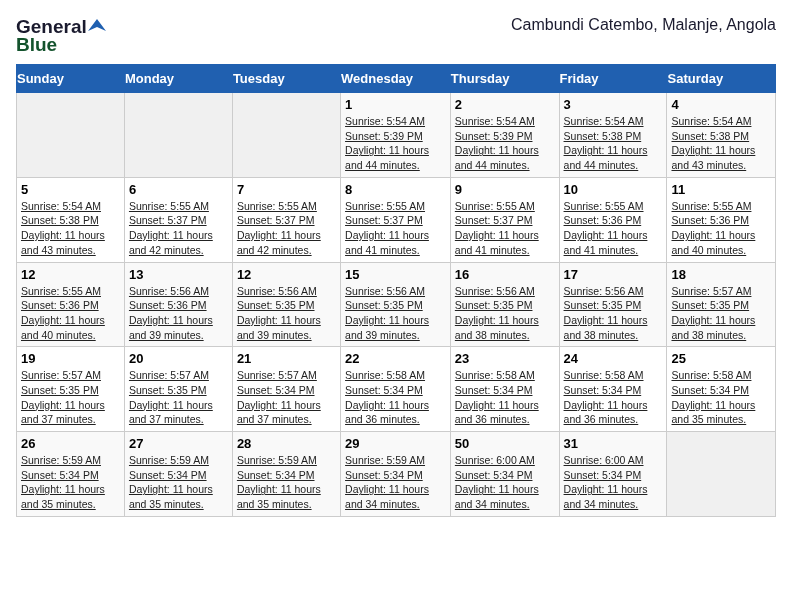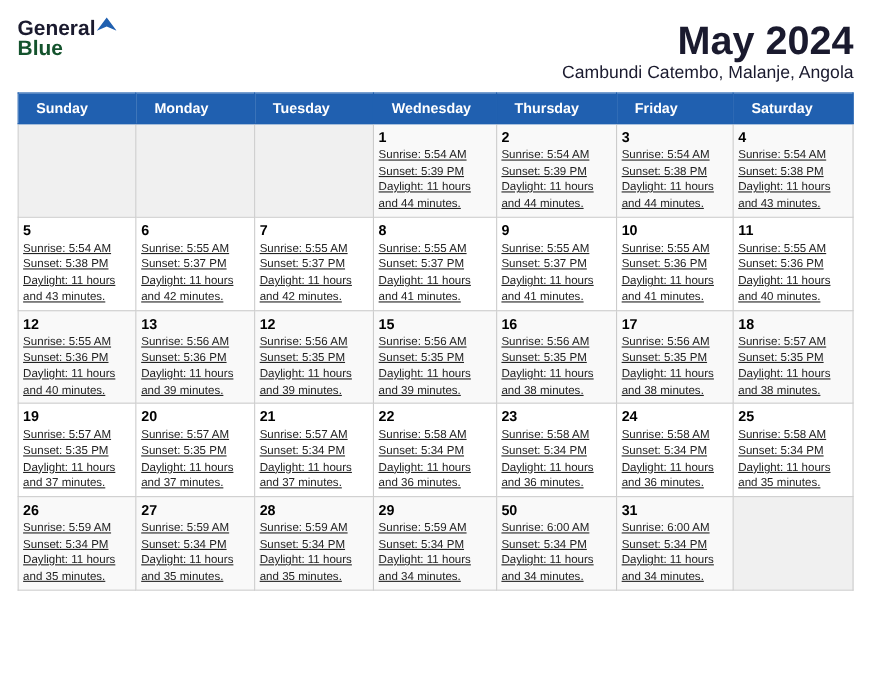--- a/index.html
+++ b/index.html
@@ -35,21 +35,21 @@
       font-weight: normal;
     }
     .calendar-table {
       width: 100%;
       border-collapse: collapse;
       font-size: 11px;
     }
     .calendar-table thead th {
       background: #2060b0;
       color: #fff;
-      padding: 6px 16px;
+      padding: 6px 0;
       text-align: left;
       font-size: 13px;
       border: 1px solid #2060b0;
     }
     .calendar-table tbody td {
       border: 1px solid #ccc;
       vertical-align: top;
       padding: 4px 4px;
       width: 113px;
       min-height: 80px;
@@ -75,30 +75,29 @@
     }
     .empty-cell {
       background: #f0f0f0 !important;
     }
   </style>
 </head>
 <body>
 
 <div class="header-area">
   <div class="logo">
-    <div style="display:flex;align-items:flex-start;">
+    <div style="display:flex;align-items:center;">
       <span style="font-size:19px;font-weight:bold;color:#1a1a2e;">General</span>
       <svg width="18" height="18" viewBox="0 0 18 18" style="margin-left:1px;margin-top:-2px;">
         <polygon points="9,2 18,14 9,10 0,14" fill="#2060b0"></polygon>
       </svg>
     </div>
     <span style="font-size:19px;font-weight:bold;color:#14532d;margin-top:-4px;">Blue</span>
   </div>
   <div class="title-area">
-    <div class="month-title">May 2024</div>
     <div class="location-title">Cambundi Catembo, Malanje, Angola</div>
   </div>
 </div>
 
 <table class="calendar-table">
   <thead>
     <tr>
     <th>Sunday</th>
         <th>Monday</th>
         <th>Tuesday</th>

